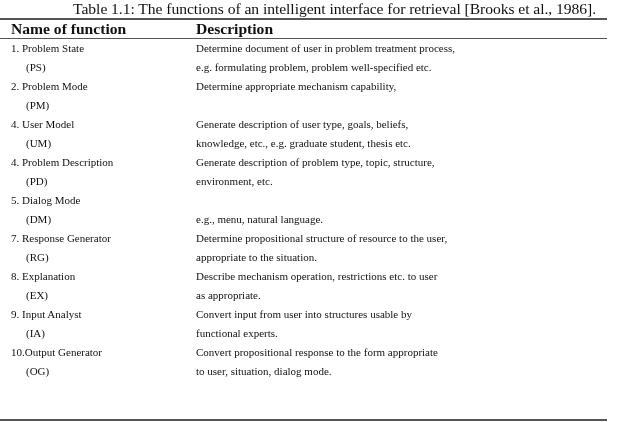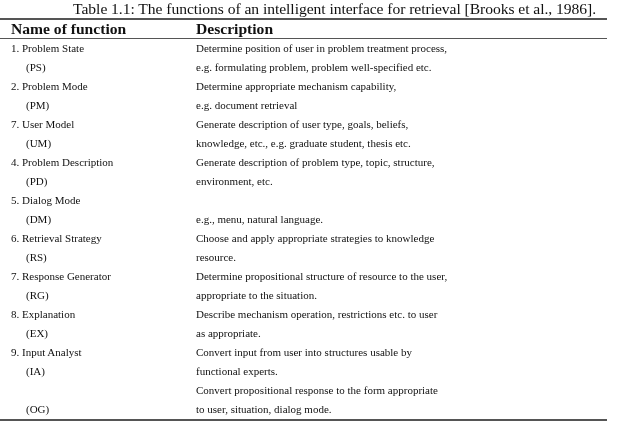--- a/index.html
+++ b/index.html
@@ -103,68 +103,62 @@
   <div class="hdr">
     <span class="c1">Name of function</span>
     <span class="c2">Description</span>
   </div>
 </div>
 
 <div class="rows" style="top:39px;">
   <div class="row">
     <span class="name">1. Problem State</span>
     <span class="abbr">(PS)</span>
-    <span class="d1">Determine position of user in problem treatment process,</span>
+    <span class="d1">Determine document of user in problem treatment process,</span>
     <span class="d2">e.g. formulating problem, problem well-specified etc.</span>
   </div>
   <div class="row">
     <span class="name">2. Problem Mode</span>
     <span class="abbr">(PM)</span>
     <span class="d1">Determine appropriate mechanism capability,</span>
-    <span class="d2">e.g. document retrieval</span>
   </div>
   <div class="row">
-    <span class="name">7. User Model</span>
+    <span class="name">4. User Model</span>
     <span class="abbr">(UM)</span>
     <span class="d1">Generate description of user type, goals, beliefs,</span>
     <span class="d2">knowledge, etc., e.g. graduate student, thesis etc.</span>
   </div>
   <div class="row">
     <span class="name">4. Problem Description</span>
     <span class="abbr">(PD)</span>
     <span class="d1">Generate description of problem type, topic, structure,</span>
     <span class="d2">environment, etc.</span>
   </div>
   <div class="row">
     <span class="name">5. Dialog Mode</span>
     <span class="abbr">(DM)</span>
     <span class="d2">e.g., menu, natural language.</span>
-  </div>
-  <div class="row">
-    <span class="name">6. Retrieval Strategy</span>
-    <span class="abbr">(RS)</span>
-    <span class="d1">Choose and apply appropriate strategies to knowledge</span>
-    <span class="d2">resource.</span>
   </div>
   <div class="row">
     <span class="name">7. Response Generator</span>
     <span class="abbr">(RG)</span>
     <span class="d1">Determine propositional structure of resource to the user,</span>
     <span class="d2">appropriate to the situation.</span>
   </div>
   <div class="row">
     <span class="name">8. Explanation</span>
     <span class="abbr">(EX)</span>
     <span class="d1">Describe mechanism operation, restrictions etc.  to user</span>
     <span class="d2">as appropriate.</span>
   </div>
   <div class="row">
     <span class="name">9. Input Analyst</span>
     <span class="abbr">(IA)</span>
     <span class="d1">Convert input from user into structures usable by</span>
     <span class="d2">functional experts.</span>
   </div>
   <div class="row">
+    <span class="name">10.Output Generator</span>
     <span class="abbr">(OG)</span>
     <span class="d1">Convert propositional response to the form appropriate</span>
     <span class="d2">to user, situation, dialog mode.</span>
   </div>
 </div>
 
 </body></html>

